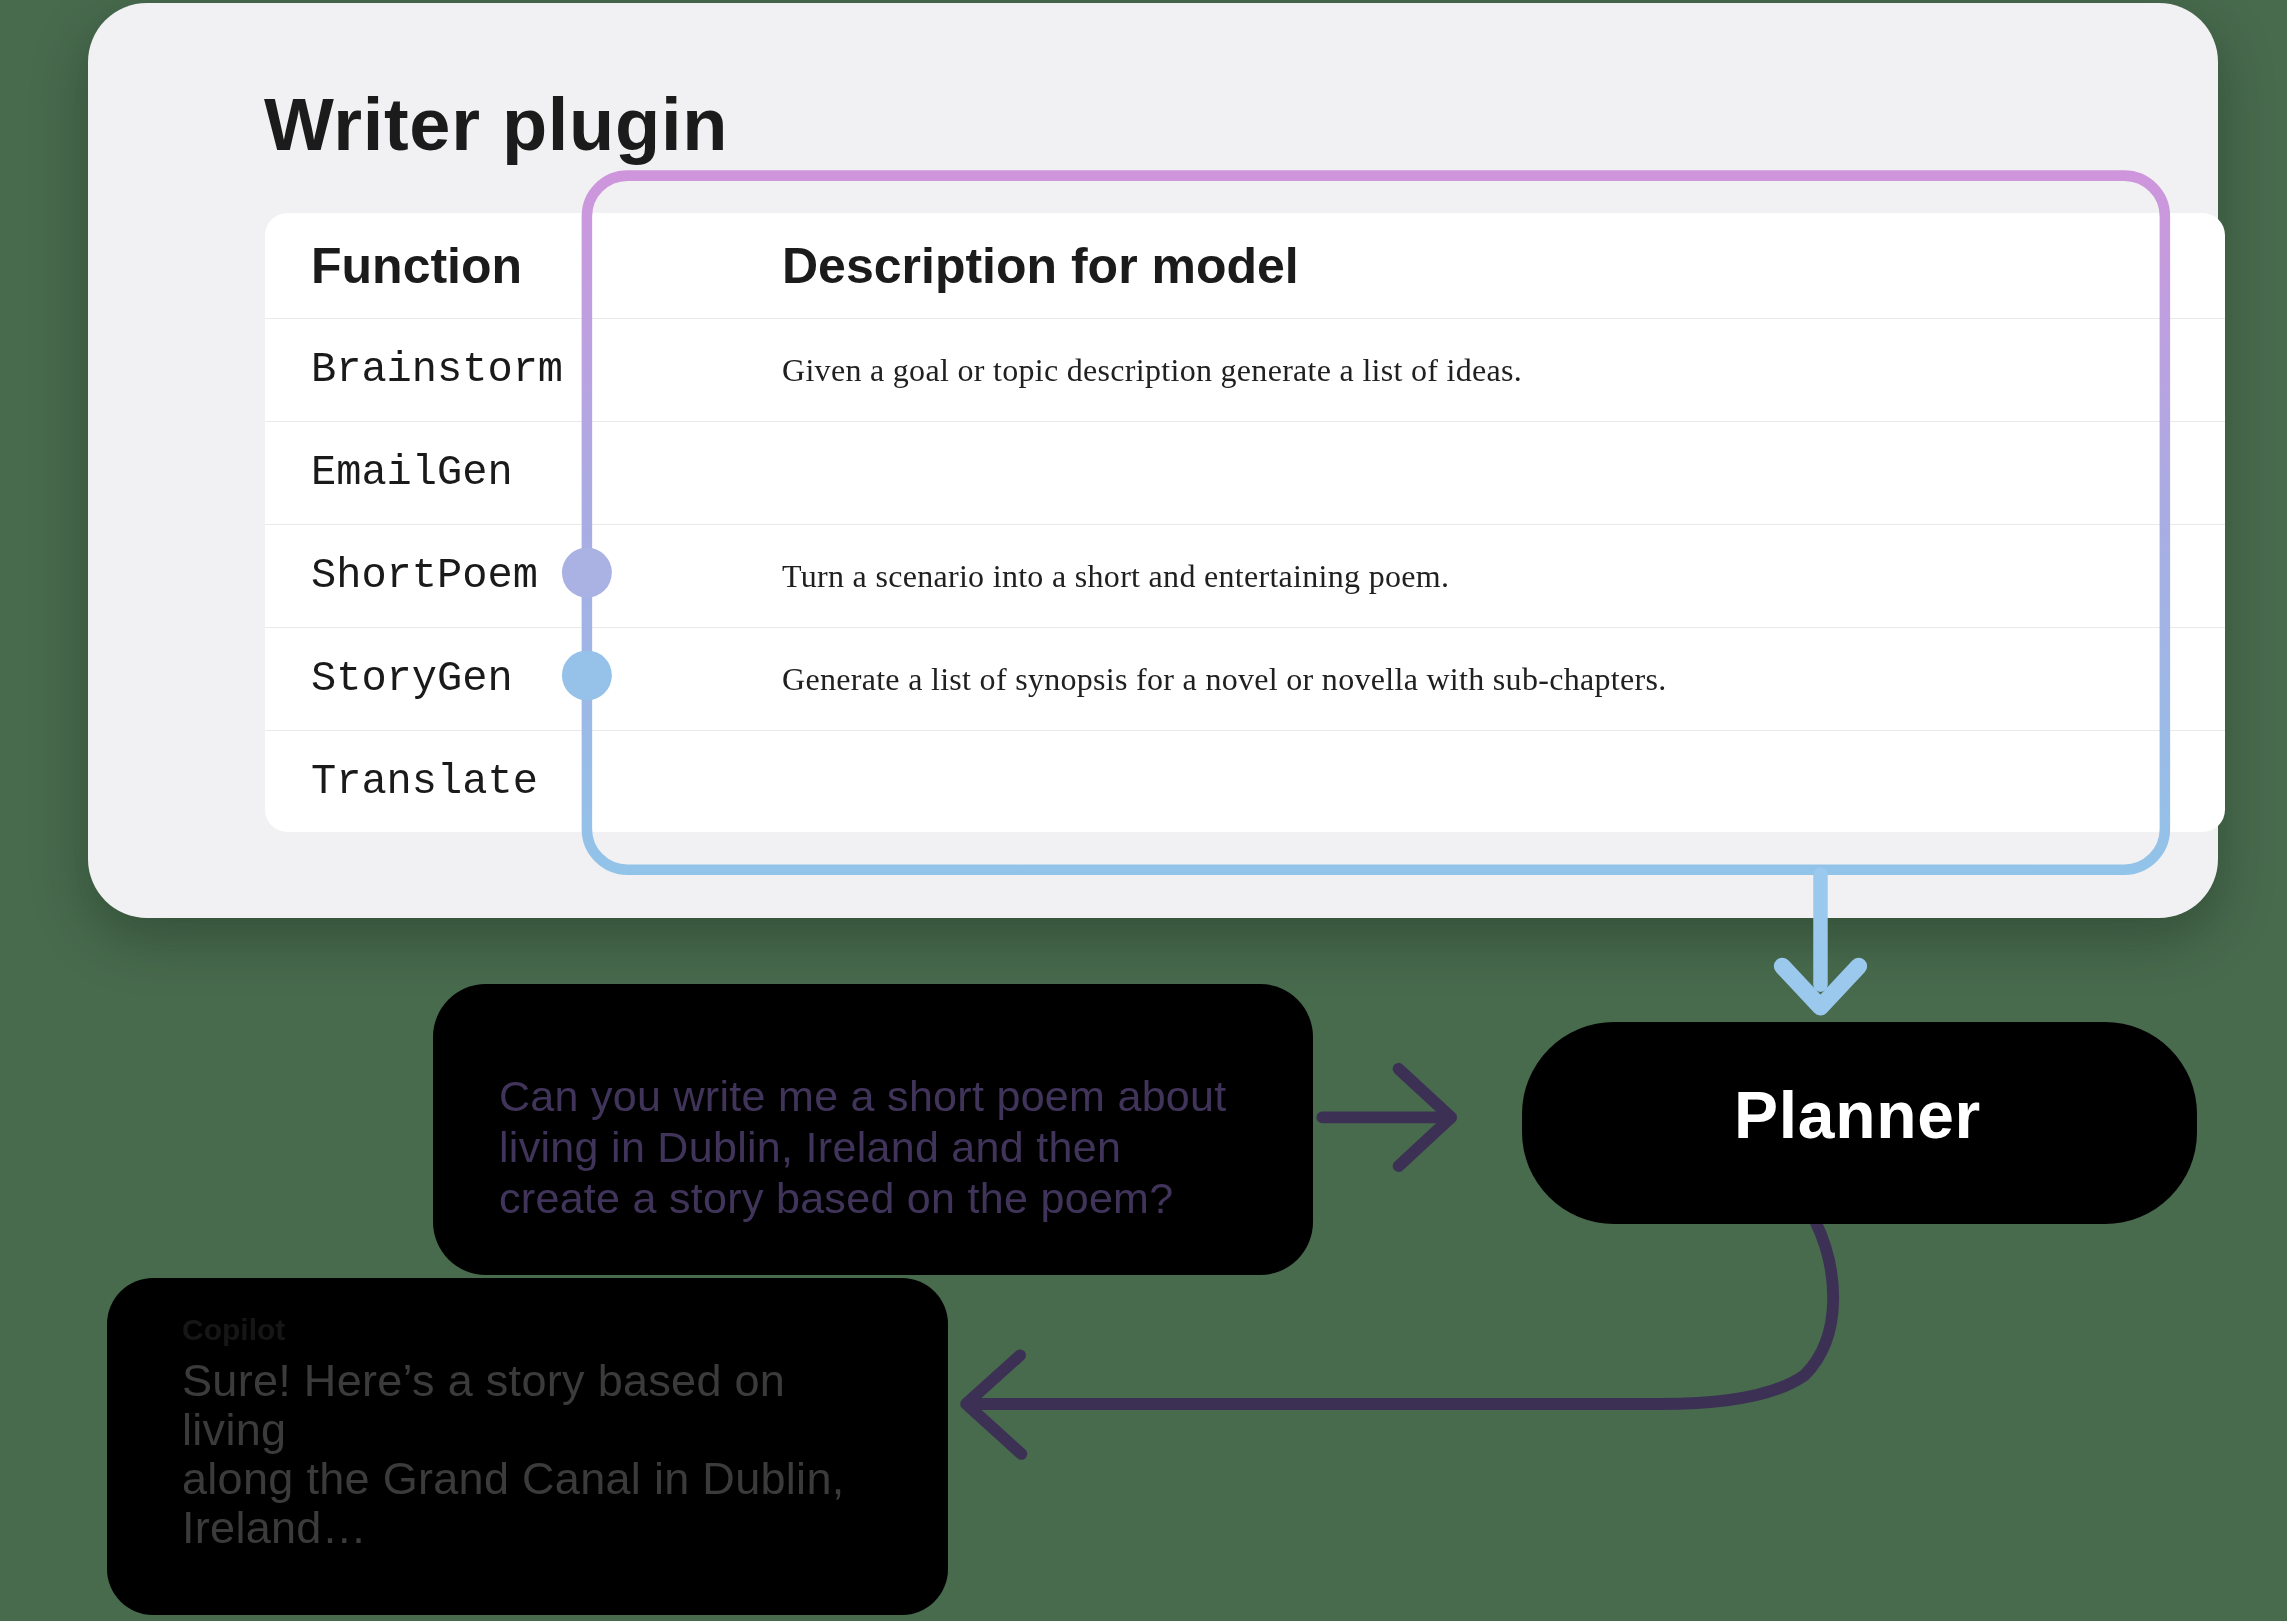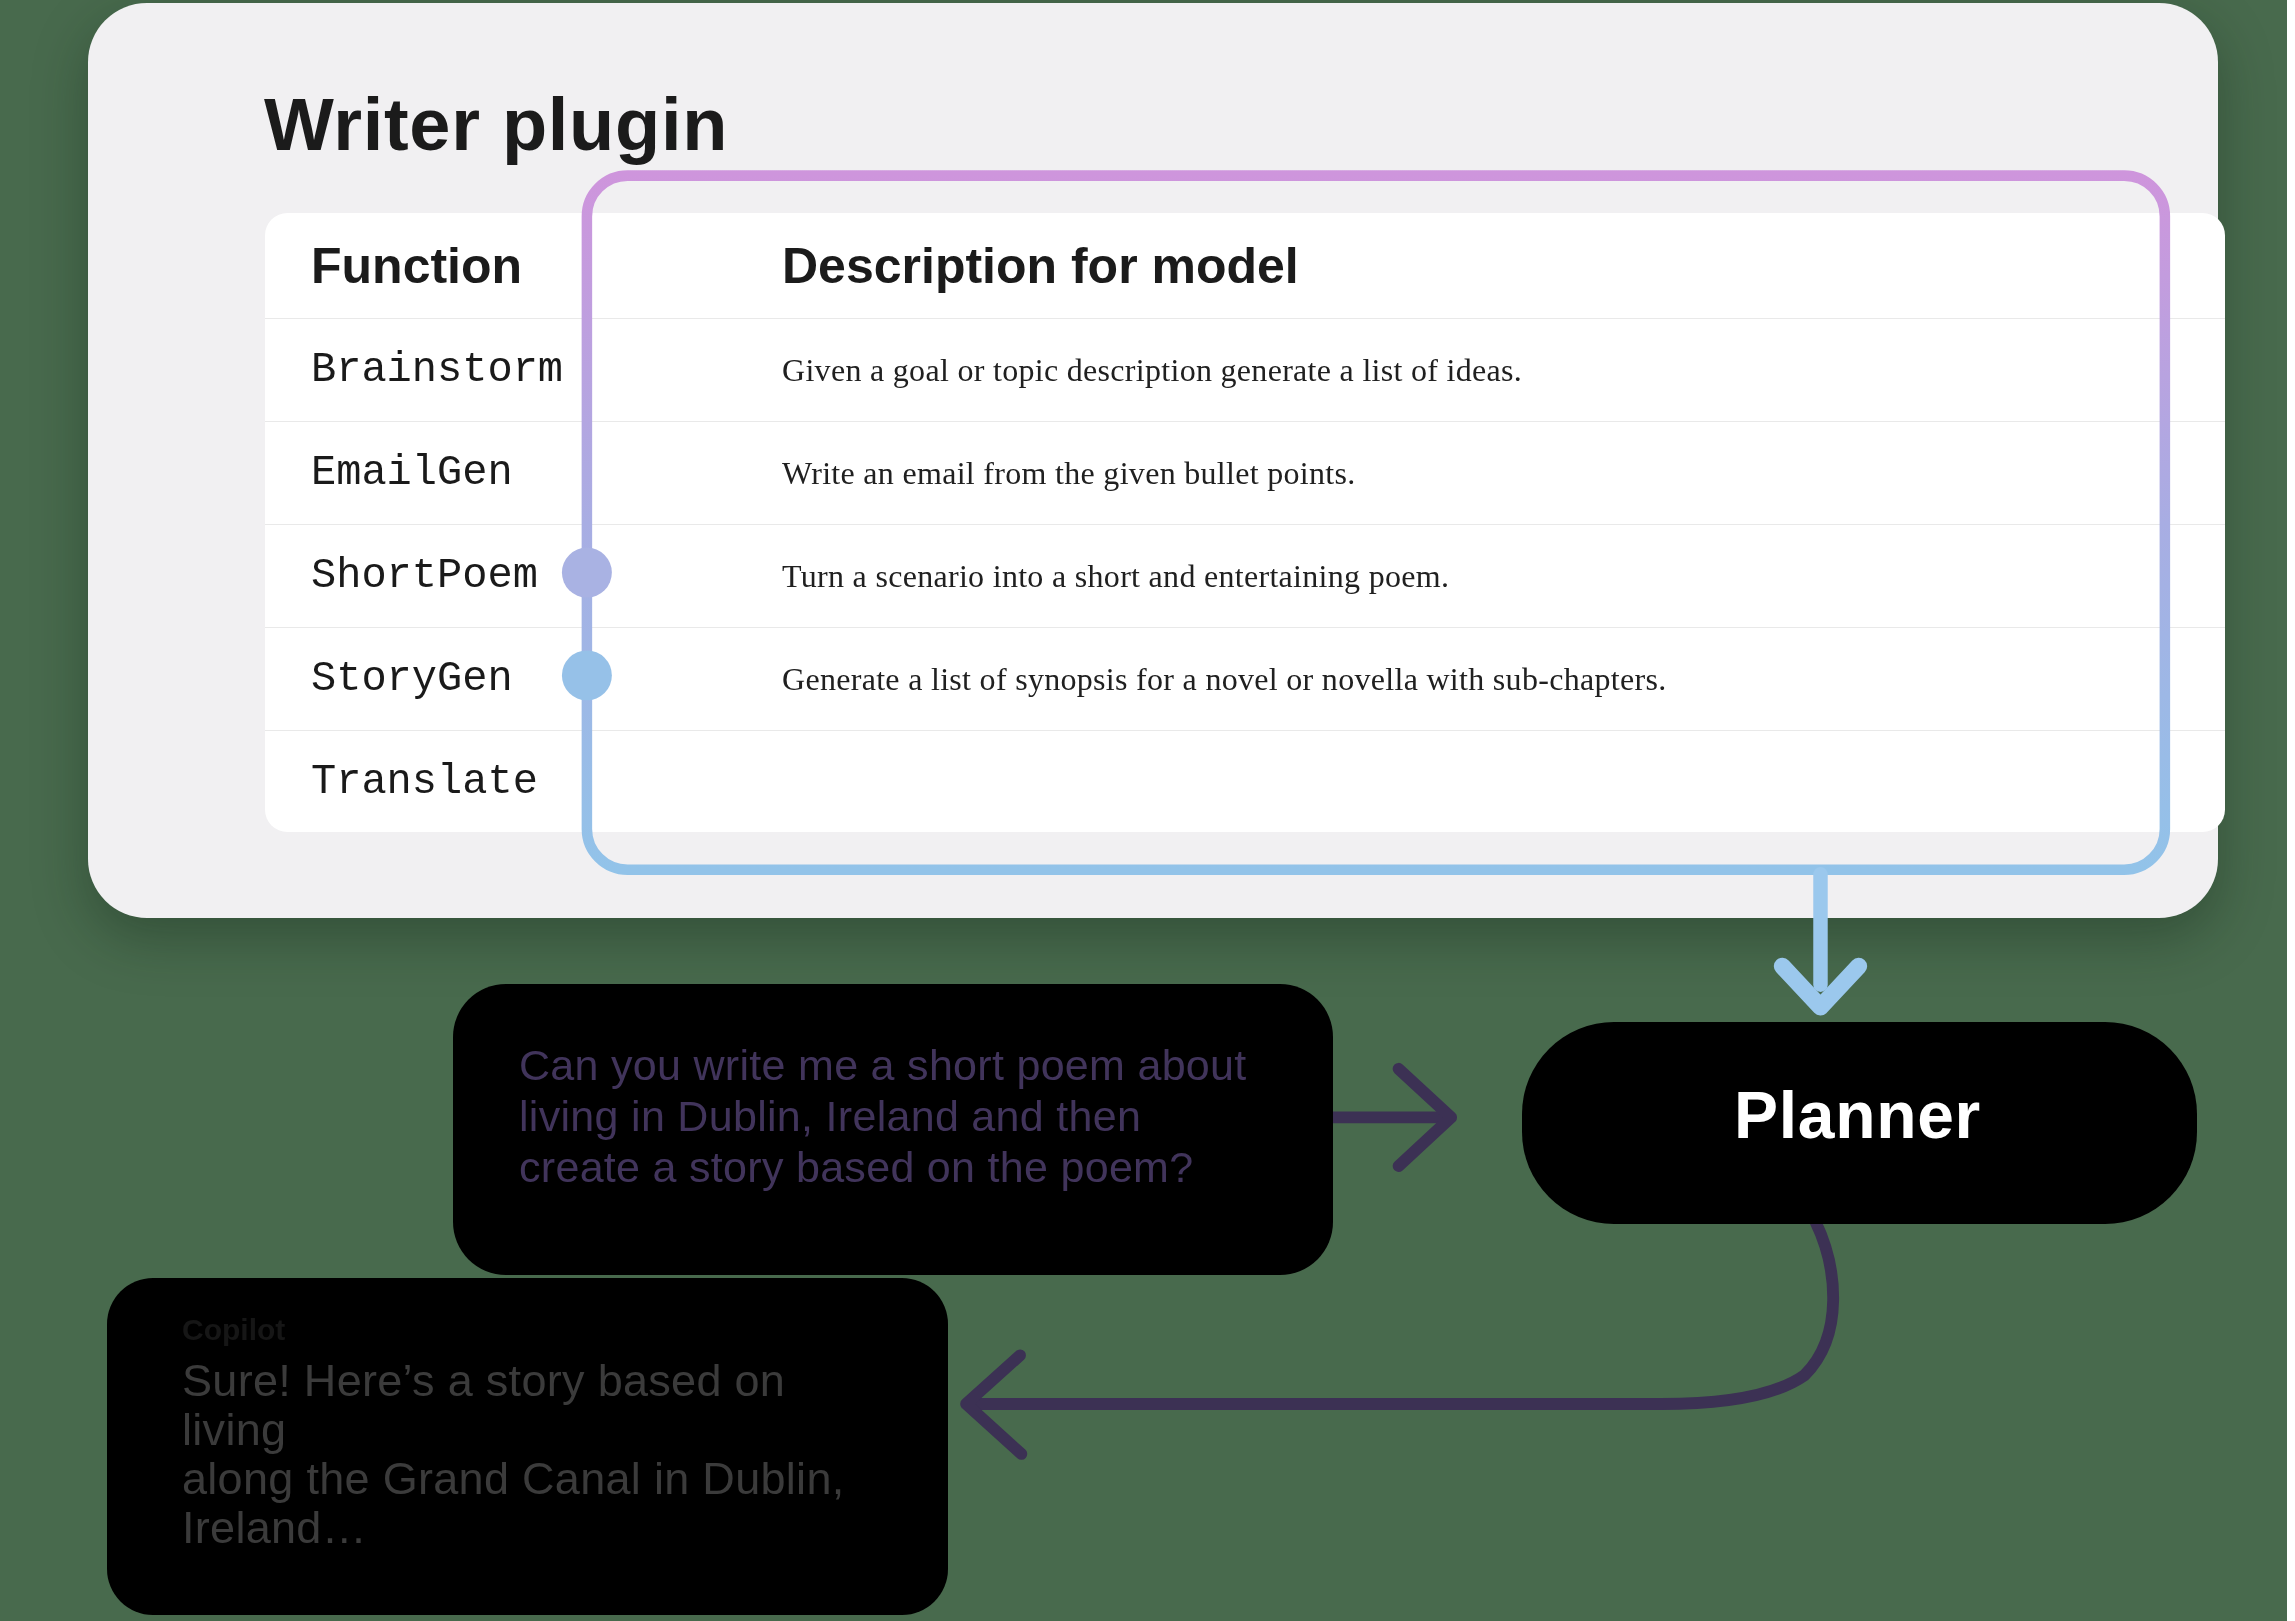--- a/index.html
+++ b/index.html
@@ -32,23 +32,23 @@
   .t-row .cell-fn{font-family:"Liberation Mono","DejaVu Sans Mono",monospace;font-size:42px;color:var(--mono-ink);}
   .t-row .cell-desc{font-size:32px;color:var(--cell);letter-spacing:0.3px;font-family:Liberation Serif, serif;}
 
   
   svg.overlay{position:absolute;left:0;top:0;z-index:30;pointer-events:none;}
 
   
   .hard-shadow{position:absolute;z-index:40;}
   .hard-shadow::before{content:"";position:absolute;background:var(--shadow);z-index:-1;}
 
-  .user-bubble{left:496px;top:1009px;width:786px;height:215px;border-radius:36px;
+  .user-bubble{left:476px;top:1009px;width:786px;height:215px;border-radius:36px;
     background:linear-gradient(100deg,var(--user-left) 0%,var(--user-right) 78%);
-    display:flex;align-items:center;}
+    display:flex;align-items:flex-end;}
   .user-bubble::before{left:-43px;top:-25px;right:-51px;bottom:-51px;border-radius:53px;}
   .user-bubble .bubble-text{padding-left:23px;font-size:43px;line-height:51px;color:var(--user-ink);
     white-space:pre-line;letter-spacing:0.3px;}
 
   .planner-pill{left:1552px;top:1040px;width:611px;height:150px;border-radius:79px;
     background:linear-gradient(95deg,var(--pill-left),var(--pill-right));
     display:flex;align-items:center;justify-content:center;}
   .planner-pill::before{left:-30px;top:-18px;right:-34px;bottom:-34px;border-radius:92px;}
   .planner-label{color:#fff;font-size:66px;font-weight:700;letter-spacing:0.7px;}
 
@@ -73,21 +73,20 @@
         <div class="c-desc">Description for model</div>
       </div>
 
     <div class="t-row">
       <div class="c-fn cell-fn">Brainstorm</div>
       <div class="c-desc cell-desc">Given a goal or topic description generate a list of ideas.</div>
     </div>
 
     <div class="t-row">
       <div class="c-fn cell-fn">EmailGen</div>
-      <div class="c-desc cell-desc">Write an email from the given bullet points.</div>
     </div>
 
     <div class="t-row">
       <div class="c-fn cell-fn">ShortPoem</div>
       <div class="c-desc cell-desc">Turn a scenario into a short and entertaining poem.</div>
     </div>
 
     <div class="t-row">
       <div class="c-fn cell-fn">StoryGen</div>
       <div class="c-desc cell-desc">Generate a list of synopsis for a novel or novella with sub-chapters.</div>

